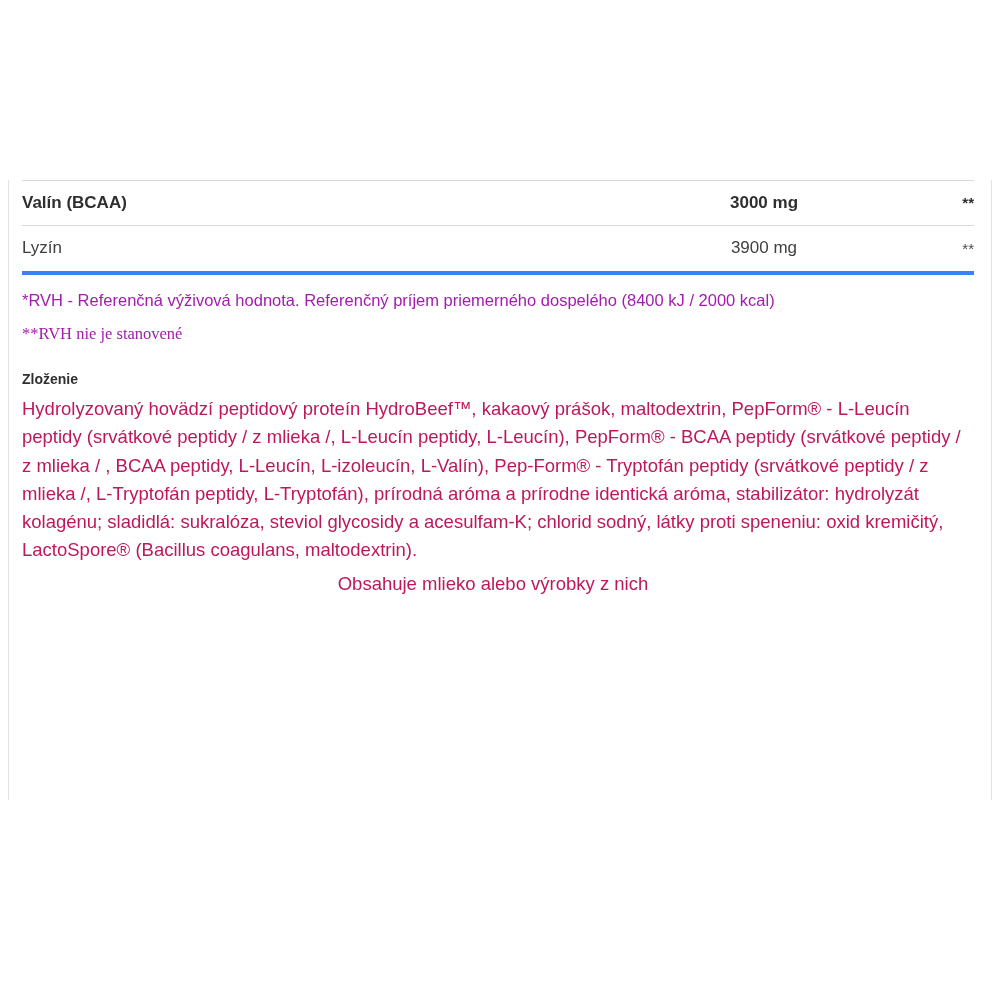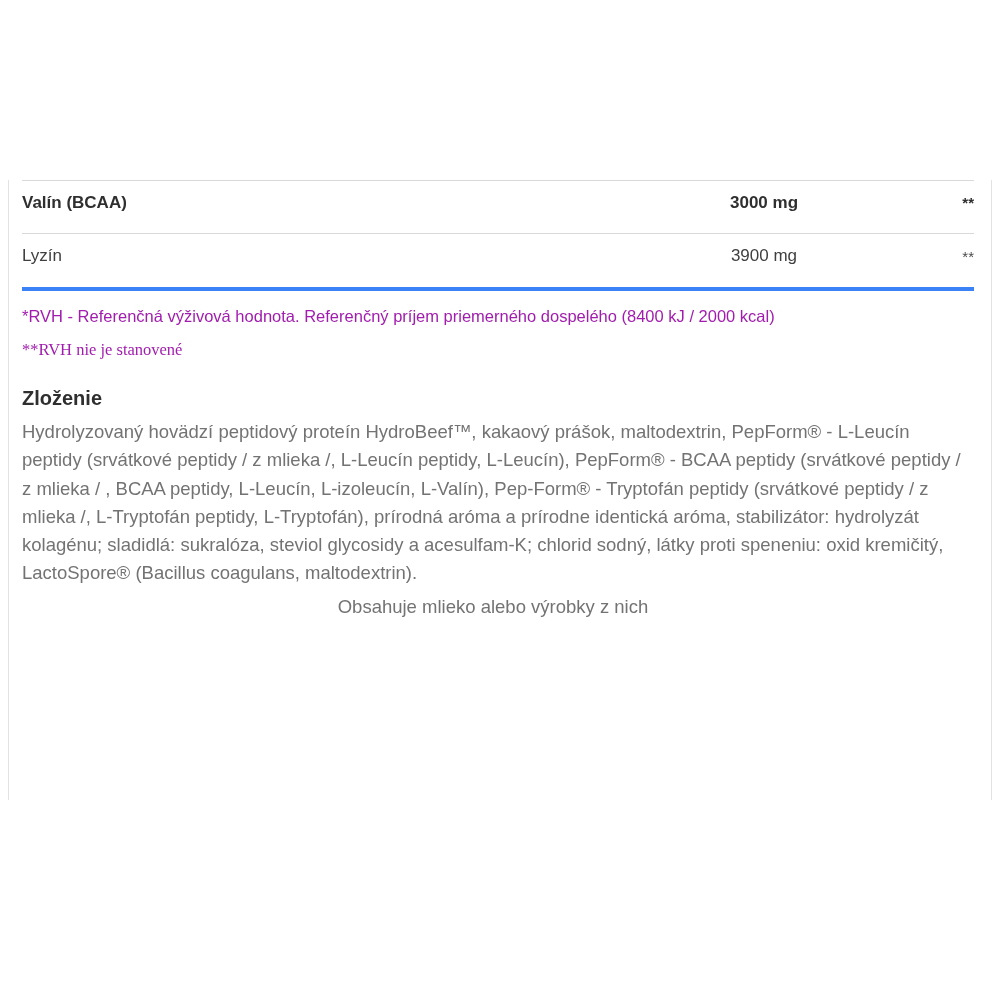--- a/index.html
+++ b/index.html
@@ -38,21 +38,21 @@
   .frame-left { left: 8px; }
   .frame-right { left: 991px; }
 
   table.nutri {
     width: 952px;
     margin: 0 0 0 22px;
     border-collapse: collapse;
     font-size: 17px;
   }
   table.nutri td {
-    padding: 12px 0 20px 0;
+    padding: 12px 0 12px 0;
     border-top: 1px solid #d9d9d9;
     vertical-align: middle;
     line-height: 1.2;
   }
   table.nutri tr:last-child td {
     border-bottom: 4px solid #3b82f6;
   }
   td.name {
     text-align: left;
     padding-left: 12px;
@@ -82,29 +82,29 @@
     color: #a21caf;
     max-width: 930px;
   }
   .footnote.second {
     margin-top: 12px;
     font-family: Liberation Serif, serif;
   }
 
   h3.section {
     margin: 26px 22px 8px 22px;
-    font-size: 20px;
+    font-size: 14px;
     font-weight: bold;
     color: #2f2f2f;
   }
   p.body-text {
     margin: 0 22px 0 22px;
     font-size: 18.5px;
     line-height: 1.52;
-    color: #737373;
+    color: #be185d;
     max-width: 942px;
     text-align: left;
   }
   p.body-text.allerg {
     margin-top: 6px;
     text-align: center;
   }
 </style>
 </head>
 <body>

